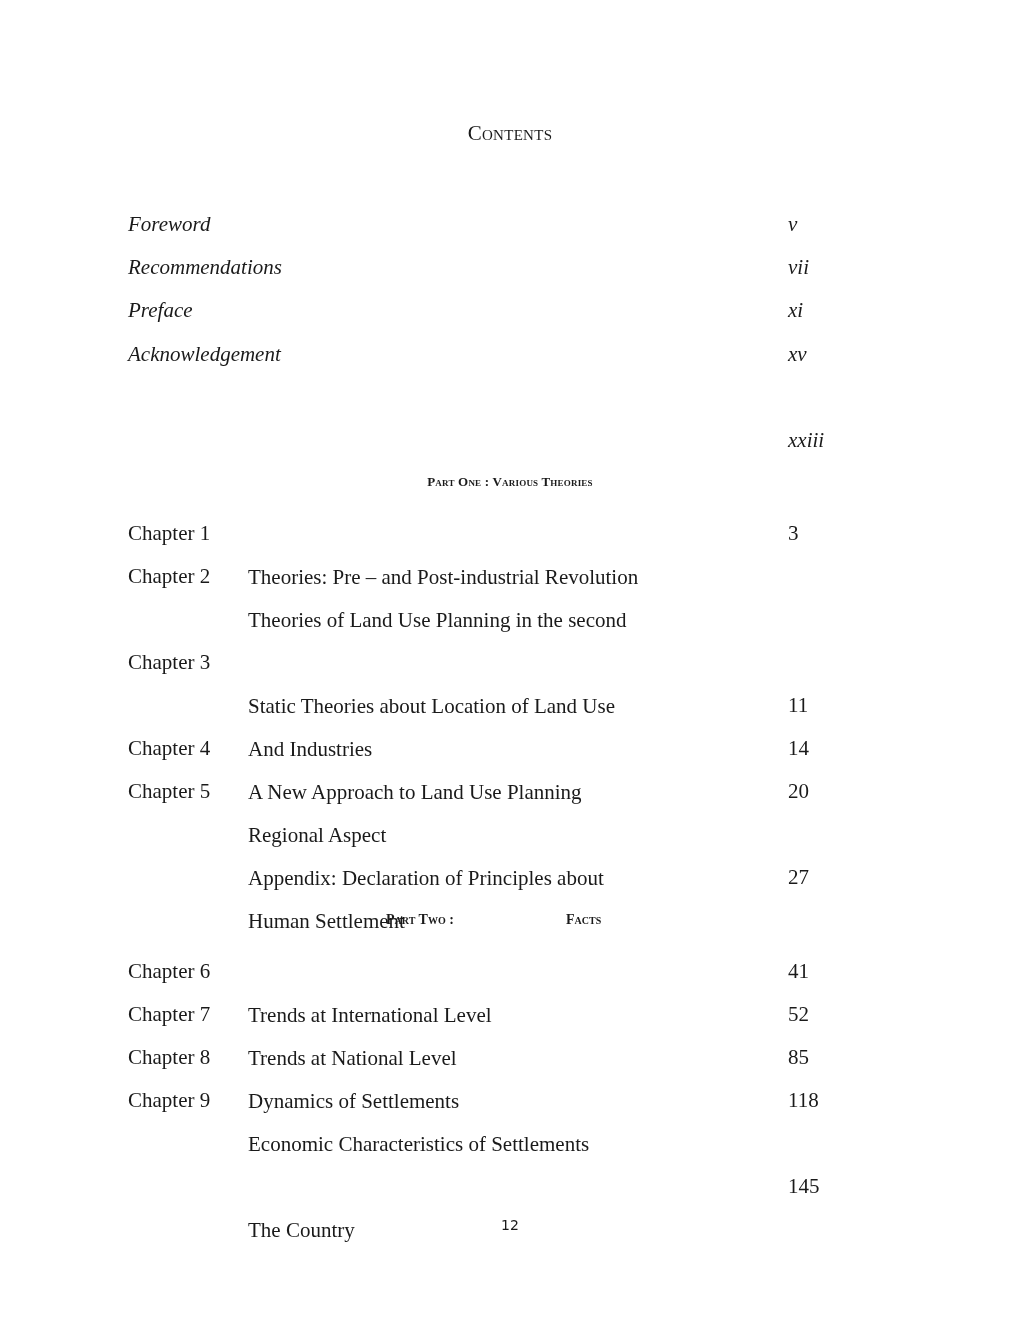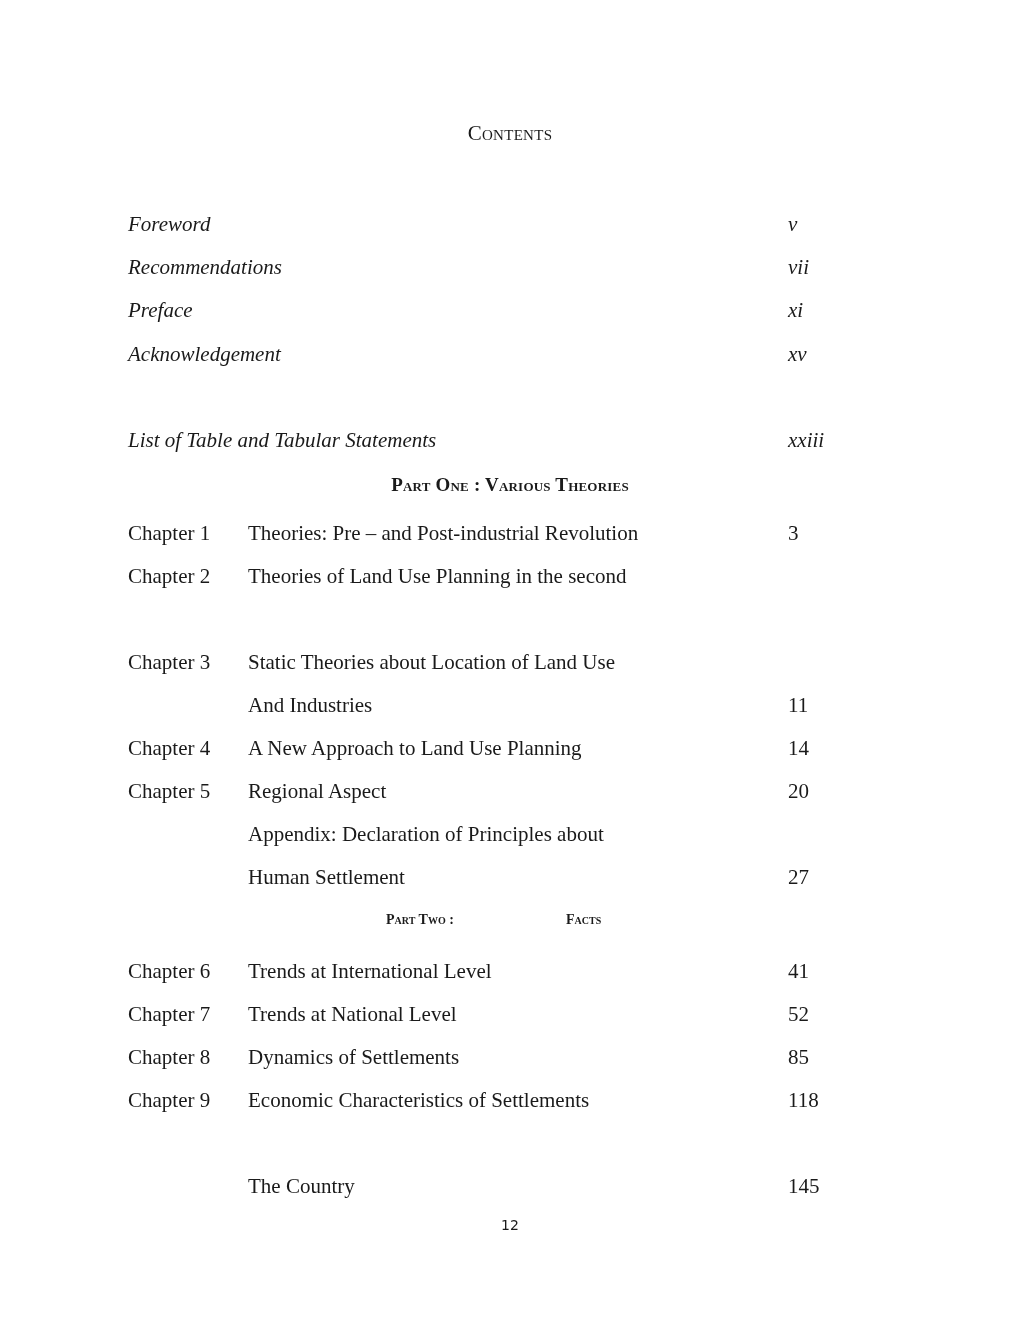--- a/index.html
+++ b/index.html
@@ -5,23 +5,23 @@
   html, body { margin: 0; padding: 0; background: #ffffff; }
   body { width: 1020px; height: 1320px; position: relative; overflow: hidden;
          font-family: "Liberation Serif", "DejaVu Serif", serif; color: #1a1a1a; }
   .page { position: absolute; left: 0; top: 0; width: 1020px; height: 1320px; }
   .title { position: absolute; left: 0; width: 1020px; top: 121px; text-align: center;
            font-size: 21px; font-variant: small-caps; letter-spacing: 0.3px; font-weight: normal; }
   .row { position: absolute; left: 8px; width: 892px; height: 30px; font-size: 21px; line-height: 30px; }
   .front .label { position: absolute; left: 120px; font-style: italic; }
   .front .pg { position: absolute; left: 780px; font-style: italic; }
   .chap .num { position: absolute; left: 120px; }
-  .chap .ttl { position: absolute; left: 240px; }
+  .chap .ttl { position: absolute; left: 240px; margin-top: 44px; }
   .chap .pg { position: absolute; left: 780px; }
-  .part { position: absolute; left: 0; width: 1020px; text-align: center; font-size: 19px;
+  .part { position: absolute; left: 0; width: 1020px; text-align: center; font-size: 13px;
           font-variant: small-caps; font-weight: bold; letter-spacing: 0.2px; }
   .part-two { position: absolute; font-size: 14px; font-variant: small-caps; font-weight: bold; }
   .folio { position: absolute; left: 0; width: 1020px; top: 1217px; text-align: center;
            font-family: "DejaVu Sans", "Liberation Sans", sans-serif; font-size: 14px; }
 </style>
 </head>
 <body>
 
 <div class="page">
 
@@ -37,21 +37,20 @@
   </div>
   <div class="row front" style="top:295px">
     <span class="label">Preface</span>
     <span class="pg">xi</span>
   </div>
   <div class="row front" style="top:339px">
     <span class="label">Acknowledgement</span>
     <span class="pg">xv</span>
   </div>
   <div class="row front" style="top:425px">
-    <span class="label">List of Table and Tabular Statements</span>
     <span class="pg">xxiii</span>
   </div>
 
   <div class="part" style="top:474px">Part One : Various Theories</div>
 
   <div class="row chap" style="top:518px">
     <span class="num">Chapter 1</span>
     <span class="ttl">Theories: Pre – and Post-industrial Revolution</span>
     <span class="pg">3</span>
   </div>

